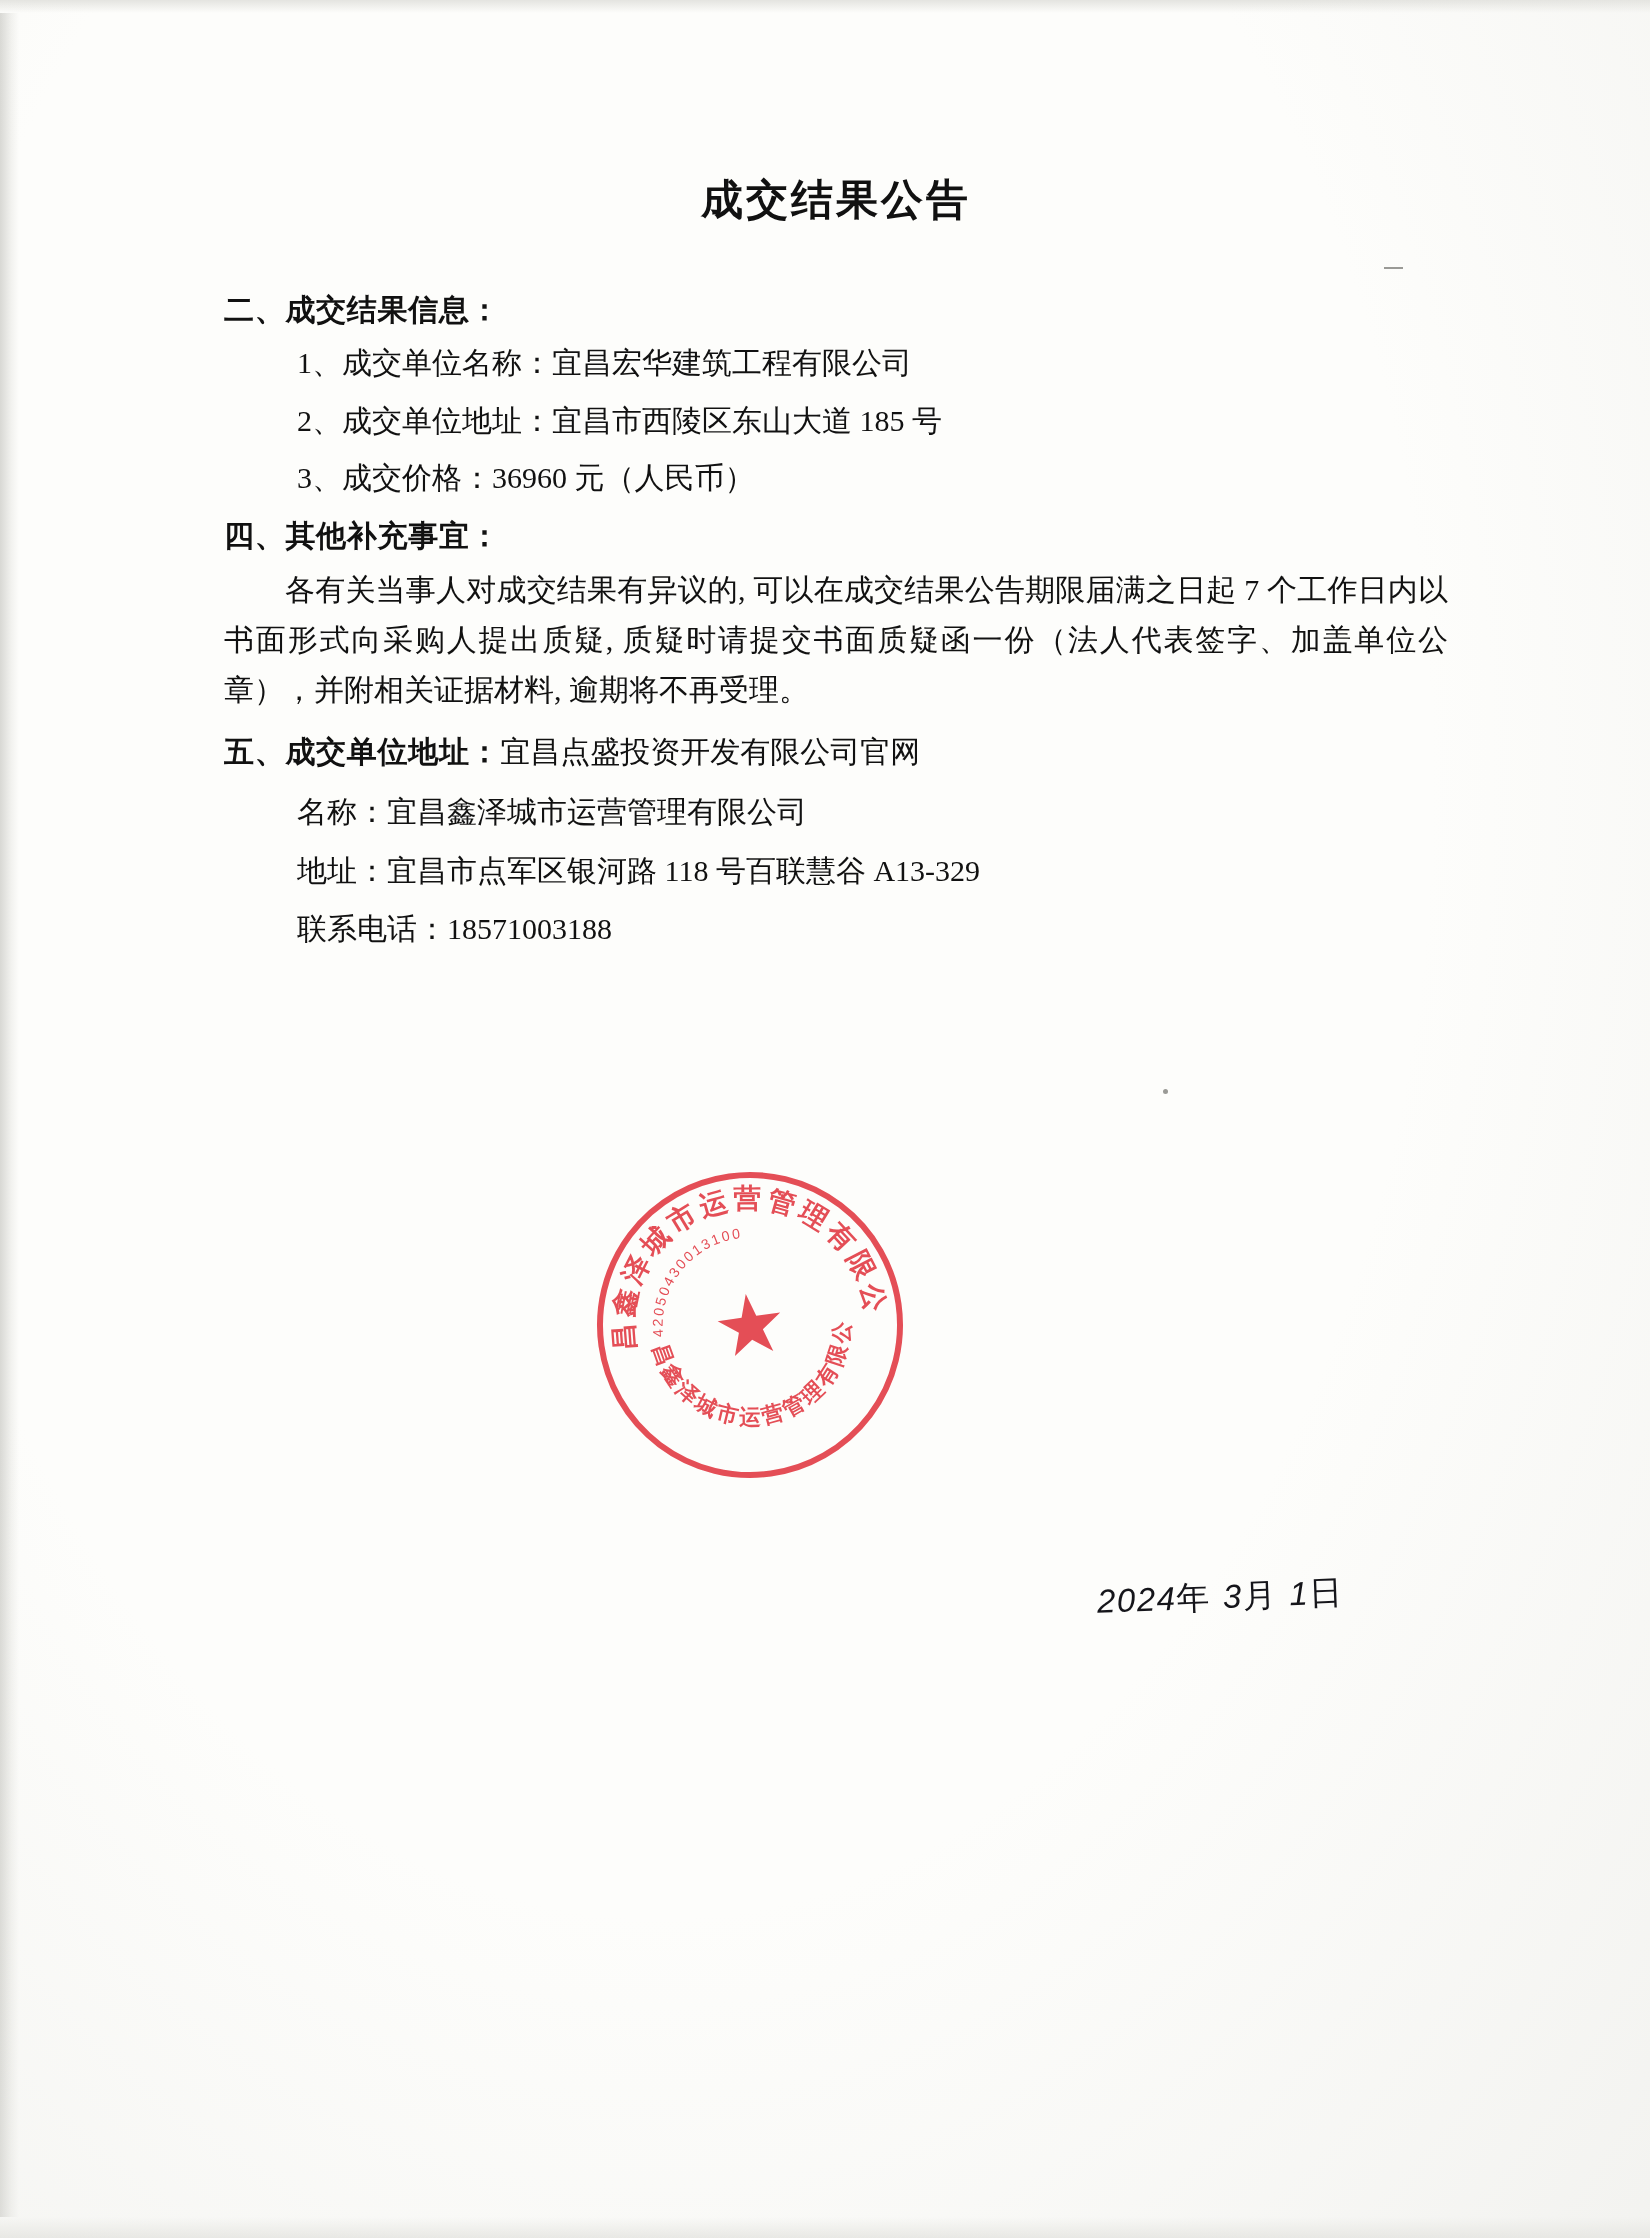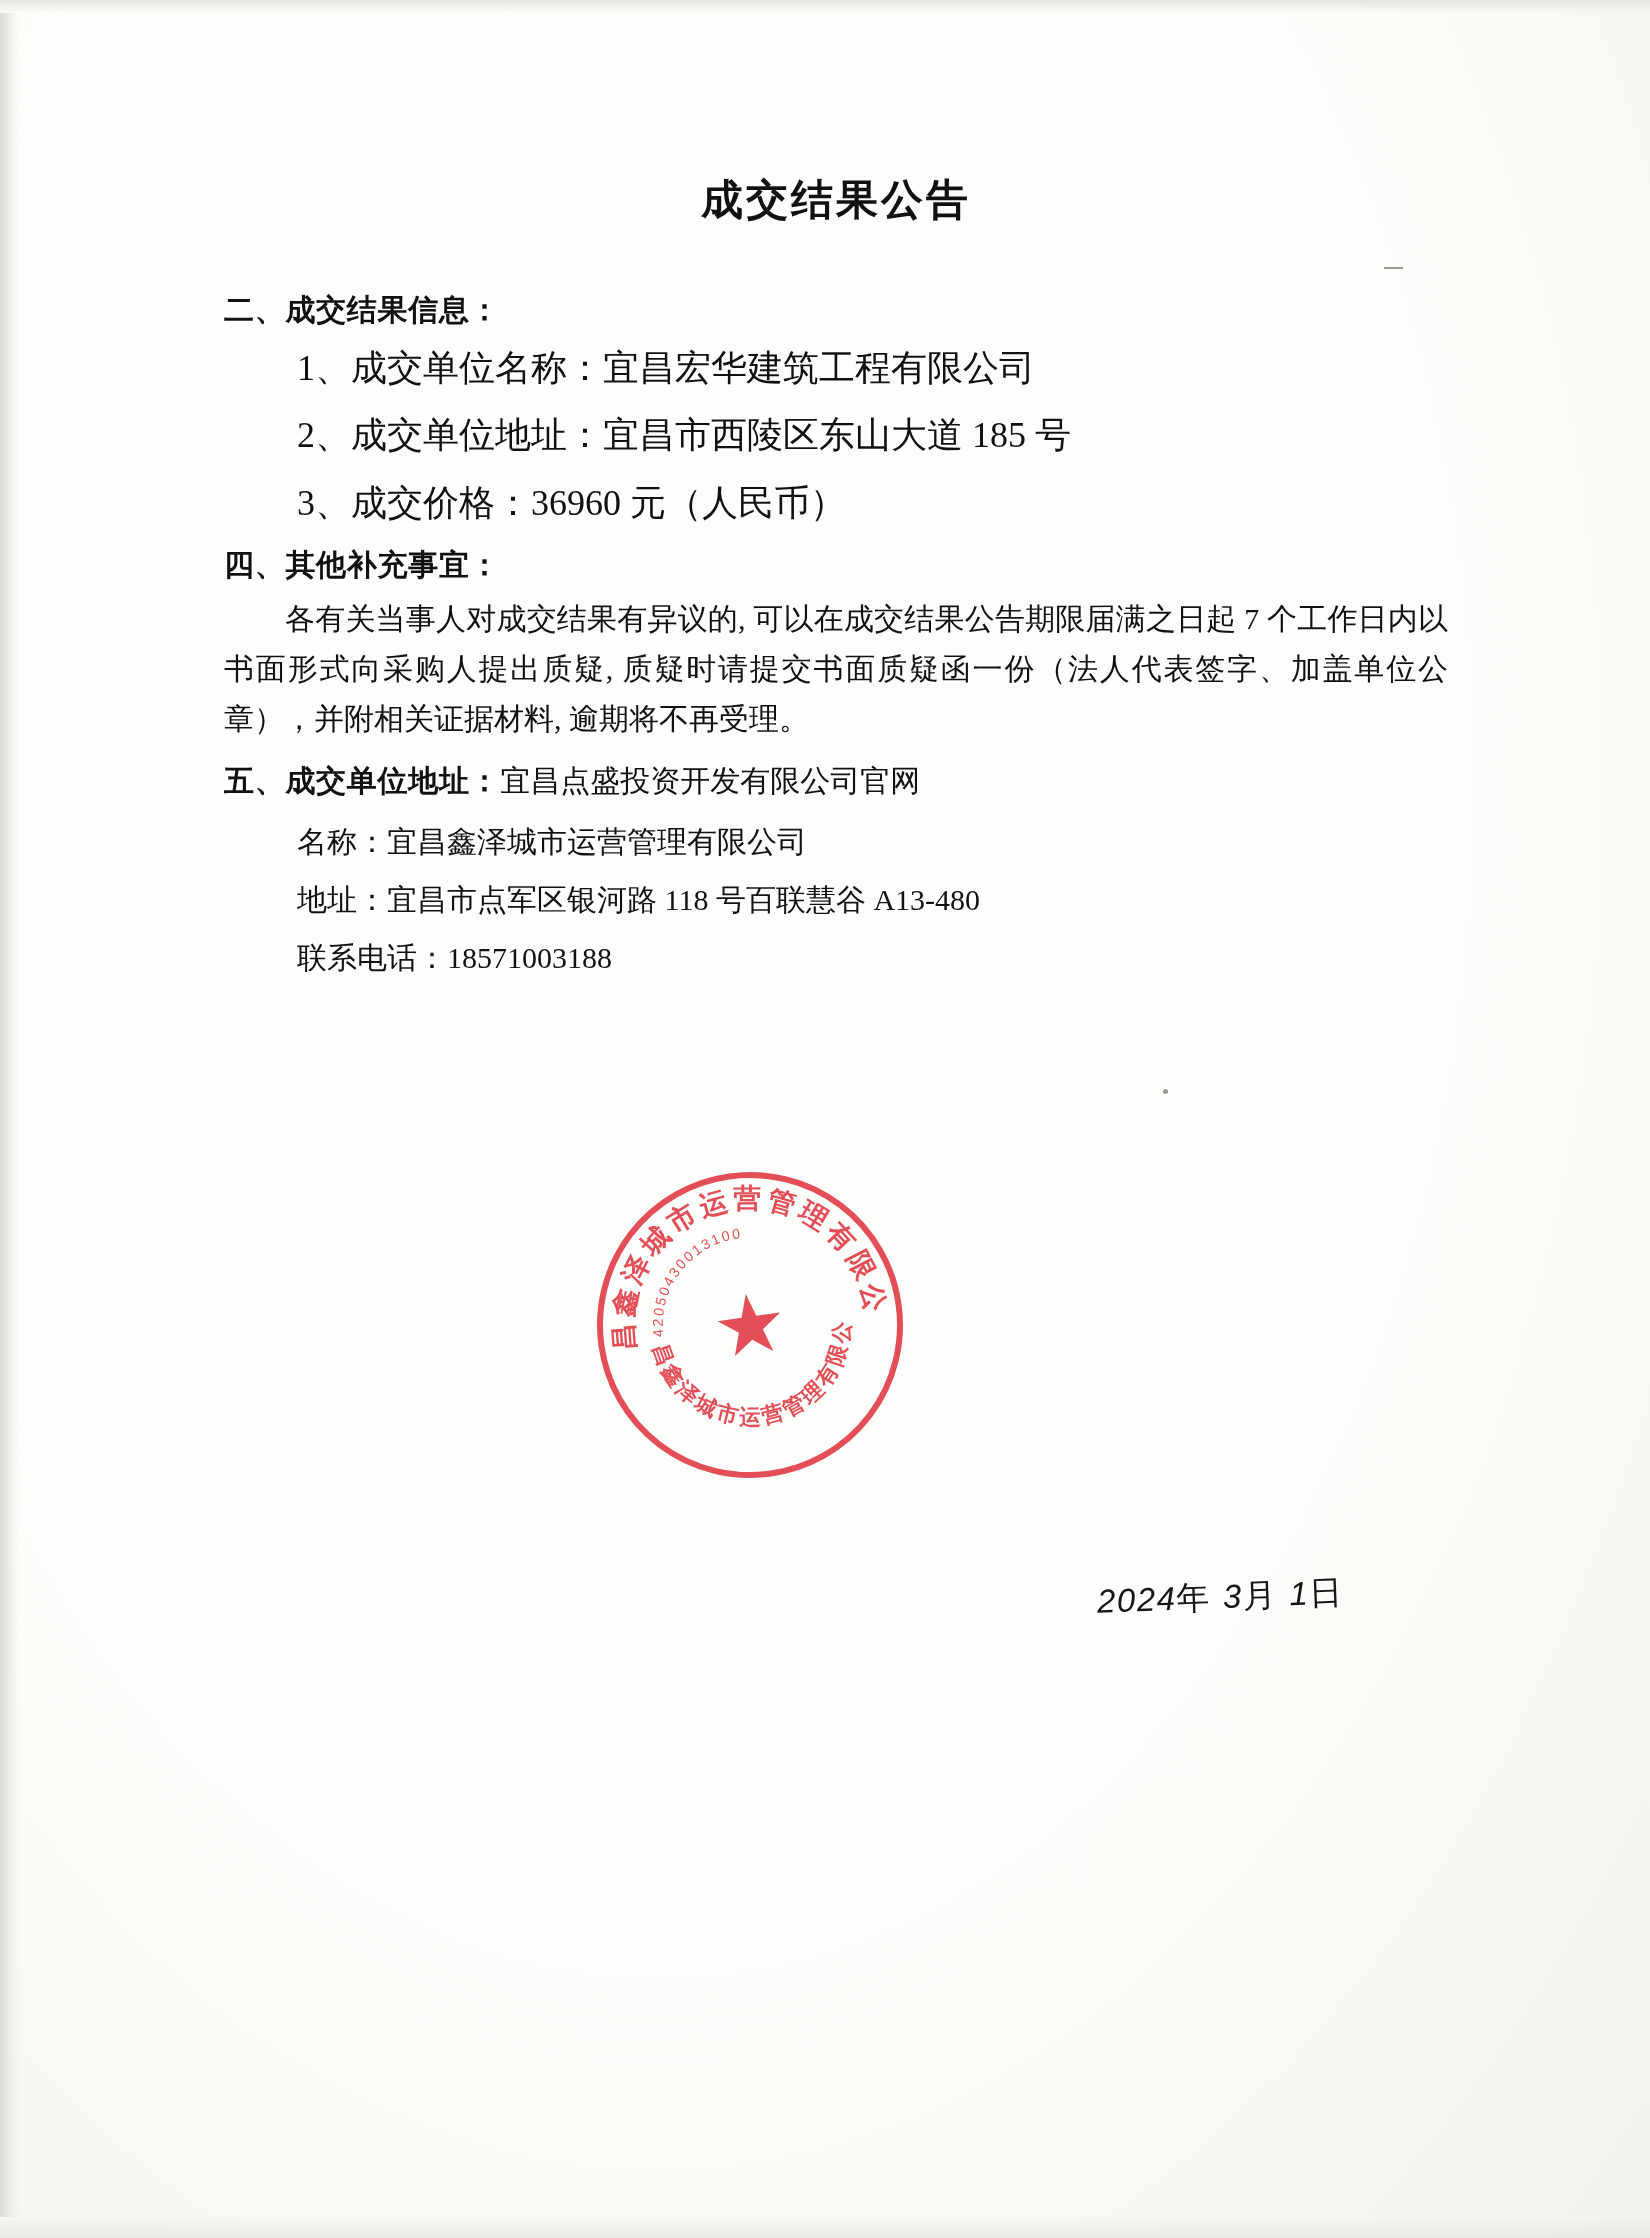--- a/index.html
+++ b/index.html
@@ -73,21 +73,21 @@
   }
   .para {
     font-size: 30px;
     line-height: 1.66;
     margin: 0;
     text-align: justify;
   }
   .para-first { text-indent: 61px; }
 
   .item-row {
-    font-size: 36px;
+    font-size: 30px;
     line-height: 1.62;
     padding-left: 73px;
     margin-bottom: 9px;
   }
 
   .contact-row {
     font-size: 30px;
     line-height: 1.6;
     padding-left: 73px;
     margin-bottom: 10.4px;
@@ -195,21 +195,21 @@
     <div class="sec sec-block-tight">
       <span class="sec-head">四、其他补充事宜：</span>
     </div>
     <p class="para para-first" style="margin-bottom:13.4px;">各有关当事人对成交结果有异议的, 可以在成交结果公告期限届满之日起 7 个工作日内以书面形式向采购人提出质疑, 质疑时请提交书面质疑函一份（法人代表签字、加盖单位公章），并附相关证据材料, 逾期将不再受理。</p>
 
     <div class="sec sec-block">
       <span class="sec-head">五、成交单位地址：</span><span>宜昌点盛投资开发有限公司官网</span>
     </div>
 
     <div class="contact-row">名称：宜昌鑫泽城市运营管理有限公司</div>
-    <div class="contact-row">地址：宜昌市点军区银河路 118 号百联慧谷 A13-480</div>
+    <div class="contact-row">地址：宜昌市点军区银河路 118 号百联慧谷 A13-329</div>
     <div class="contact-row">联系电话：18571003188</div>
 
   </div>
 
   <div class="seal">
     <div class="seal-inner">
       <div class="seal-ring"></div>
       <div class="seal-star">★</div>
       <svg class="seal-text-svg" viewBox="0 0 410 410">
         <defs>

